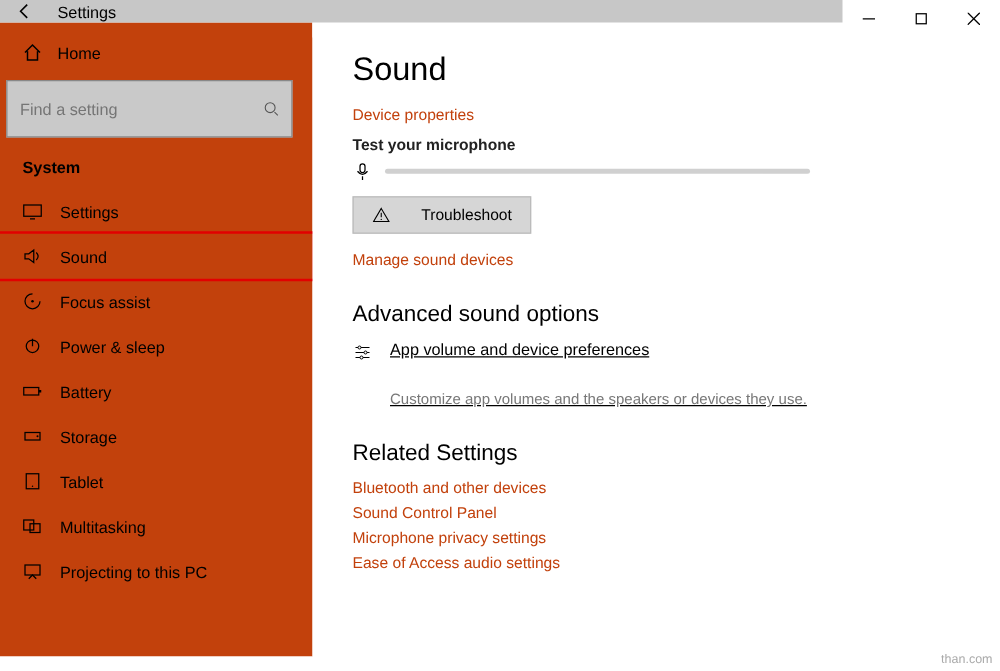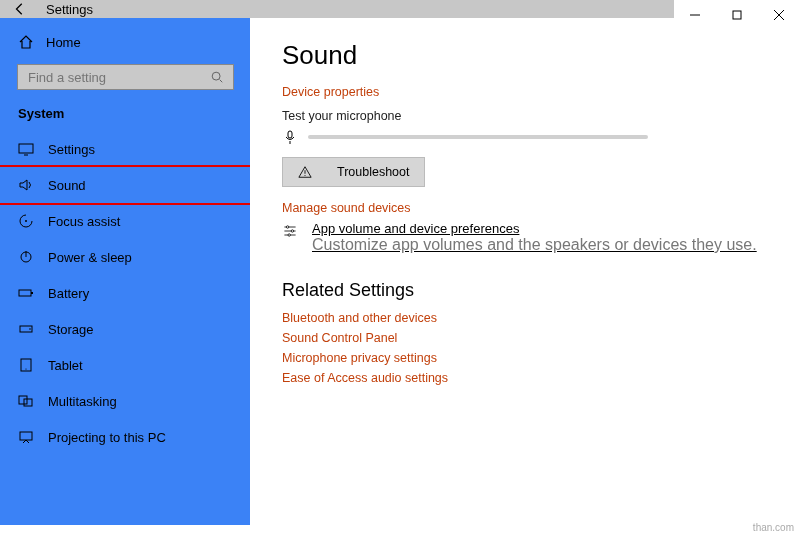--- a/index.html
+++ b/index.html
@@ -27,29 +27,29 @@
   .titlebar .title { padding-left: 6px; }
   .winbtns {
     position:absolute; right:0; top:0; display:flex; height:30px;
     background:#fff;
   }
   .winbtn { width:42px; display:flex; align-items:center; justify-content:center; }
   .main {
     display:flex; height: calc(537px - 30px);
   }
   .sidebar {
-    width: 250px; background:#3b82f6; padding: 10px 0 0 0;
+    width: 250px; background:#c2410c; padding: 10px 0 0 0;
     display:flex; flex-direction:column;
   }
   .home {
     display:flex; align-items:center; gap:12px; padding: 6px 18px 10px 18px;
   }
   .search {
-    margin: 4px 16px 14px 17px;
-    height: 26px; border:1px solid #888; background:#c9c9c9;
+    margin: 4px 16px 14px 5px;
+    height: 46px; border:1px solid #888; background:#c9c9c9;
     display:flex; align-items:center; padding:0 8px;
   }
   .search input {
     flex:1; border:none; background:transparent; outline:none; font-size:13px; color:#555;
   }
   .category {
     padding: 2px 18px 10px 18px; font-weight:600;
   }
   .nav-item {
     display:flex; align-items:center; gap:14px; padding: 10px 18px;
@@ -59,30 +59,30 @@
     outline: 2px solid #e20000;
   }
   .icon { width:16px; height:16px; display:inline-flex; align-items:center; justify-content:center; }
   .content {
     flex:1; background:#fff; padding: 22px 32px 10px 32px; overflow-y:auto;
   }
   h1 { font-weight:400; font-size:26px; margin:0 0 14px 0; }
   h2 { font-weight:500; font-size:18px; margin: 26px 0 10px 0; }
   .desc { color:#555; font-size:12.5px; line-height:1.4; margin-bottom:10px; max-width:360px; }
   .link { color:#c2410c; font-size:12.5px; margin: 6px 0; cursor:pointer; display:block; }
-  .label { color:#222; font-size:12.5px; margin: 10px 0 6px 0; }
+  .label { color:#222; font-size:12.5px; margin: 10px 0 6px 0; font-weight: bold; }
   .mic-row { display:flex; align-items:center; gap:10px; margin-bottom:12px; }
   .bar { flex:1; max-width:340px; height:4px; background:#d0d0d0; border-radius:2px; }
   .btn {
     display:inline-flex; align-items:center; gap:24px;
     background:#d6d6d6; border:1px solid #bbb; padding:6px 14px; font-size:12.5px;
     cursor:pointer;
   }
   .pref-row { display:flex; gap:14px; align-items:flex-start; margin-top:4px;text-decoration:underline; }
-  .pref-sub { color:#777; font-size:16px; }
+  .pref-sub { color:#777; font-size:12px;margin-top:25px; }
   .watermark { position:absolute; right:6px; bottom:4px; font-size:10px; color:#aaa; }
   .whitebg { position:absolute; top:0; right:0; width:550px; height:30px; background:#fff; z-index:0;}
 </style>
 </head>
 <body>
 
 <div class="whitebg"></div>
 <div class="titlebar">
   <div class="back">
     <svg width="14" height="14" viewBox="0 0 16 16">
@@ -232,20 +232,21 @@
           <svg width="14" height="14" viewBox="0 0 16 16">
             <path d="M8 2 L15 14 H1 Z" stroke="#000" fill="none"></path>
             <line x1="8" y1="6" x2="8" y2="10" stroke="#000"></line>
             <circle cx="8" cy="12" r="0.6" fill="#000"></circle>
           </svg>
         </span>
       <span>Troubleshoot</span>
     </div>
     <a class="link" style="margin-top:14px">Manage sound devices</a>
 
+    <h2>Advanced sound options</h2>
     <div class="pref-row">
       <span class="icon" style="margin-top:2px">
         <svg width="20" height="20" viewBox="0 0 20 20">
             <line x1="3" y1="5" x2="17" y2="5" stroke="#000"></line>
             <circle cx="7" cy="5" r="1.5" stroke="#000" fill="#fff"></circle>
             <line x1="3" y1="10" x2="17" y2="10" stroke="#000"></line>
             <circle cx="13" cy="10" r="1.5" stroke="#000" fill="#fff"></circle>
             <line x1="3" y1="15" x2="17" y2="15" stroke="#000"></line>
             <circle cx="9" cy="15" r="1.5" stroke="#000" fill="#fff"></circle>
           </svg>

